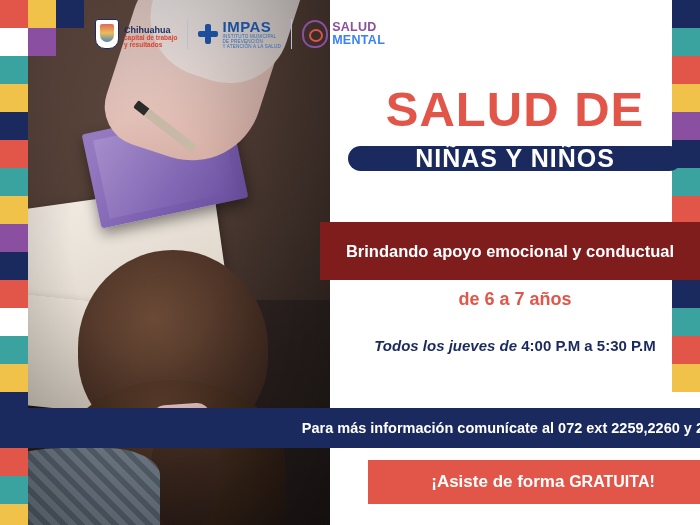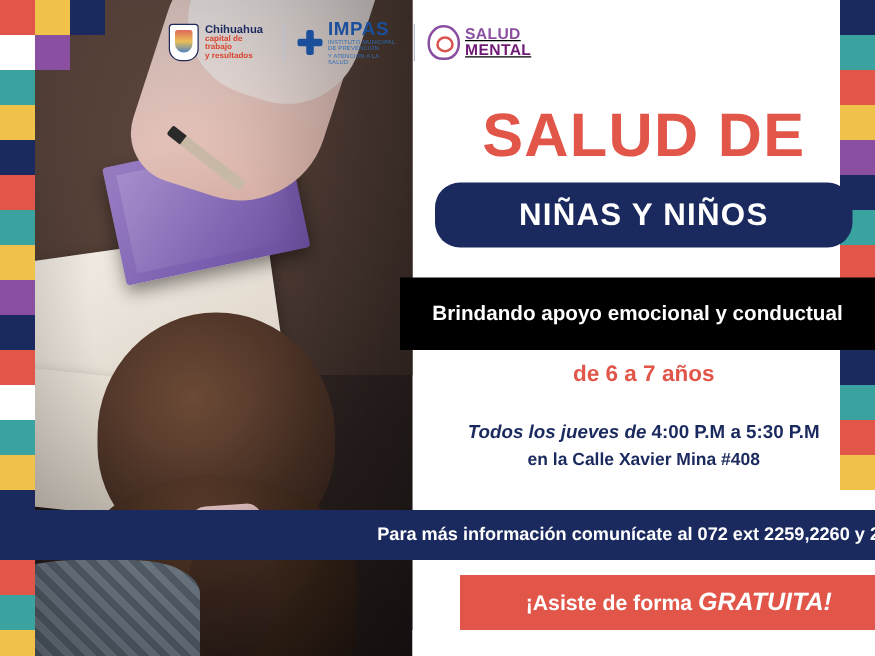--- a/index.html
+++ b/index.html
@@ -188,21 +188,20 @@
     width: 330px;
     height: 48px;
     display: flex;
     align-items: center;
     gap: 10px;
   }
   .logo-chih {
     display: flex;
     align-items: flex-end;
     gap: 5px;
-    margin-left: 40px;
   }
   .logo-chih .shield {
     width: 22px;
     height: 28px;
     background: #ffffff;
     border: 1px solid #1f2a5a;
     border-radius: 3px 3px 10px 10px;
     position: relative;
   }
   .logo-chih .shield:after {
@@ -265,21 +264,20 @@
   .logo-impas .txt .t2 {
     font-size: 4.6px;
     color: #2d6cb5;
     line-height: 1.15;
     letter-spacing: 0.2px;
   }
   .logo-salud {
     display: flex;
     align-items: center;
     gap: 4px;
-    text-decoration: underline;
   }
   .logo-salud .headico {
     width: 22px;
     height: 24px;
     border: 2px solid #8a4fa0;
     border-radius: 50% 50% 45% 45%;
     position: relative;
   }
   .logo-salud .headico:after {
     content: "";
@@ -292,21 +290,21 @@
   .logo-salud .txt .t1 {
     font-size: 12.5px;
     font-weight: bold;
     color: #8a4fa0;
     line-height: 1.05;
     letter-spacing: 0.3px;
   }
   .logo-salud .txt .t2 {
     font-size: 12.5px;
     font-weight: bold;
-    color: #701a75;
+    color: #3b82f6;
     line-height: 1.05;
     letter-spacing: 0.3px;
   }
 
   
   .title-main {
     position: absolute;
     left: 0;
     top: 85px;
     width: 370px;
@@ -315,41 +313,41 @@
     font-weight: bold;
     color: #e2564a;
     letter-spacing: 1px;
     line-height: 1;
   }
   .title-band {
     position: absolute;
     left: 18px;
     top: 146px;
     width: 334px;
-    height: 52px;
+    height: 25px;
     background: #1b2a5e;
     border-radius: 20px;
     display: flex;
     align-items: center;
     justify-content: center;
   }
   .title-band .t {
     color: #ffffff;
     font-size: 25px;
     font-weight: bold;
     letter-spacing: 1px;
   }
 
   .subtitle-band {
     position: absolute;
     left: -10px;
     top: 222px;
     width: 380px;
     height: 58px;
-    background: #000000;
+    background: #7f1d1d;
     display: flex;
     align-items: center;
     justify-content: center;
     text-align: center;
   }
   .subtitle-band .t {
     color: #ffffff;
     font-size: 16.5px;
     font-weight: bold;
     line-height: 1.25;
@@ -423,23 +421,22 @@
     display: flex;
     align-items: center;
     justify-content: center;
   }
   .free-band .t {
     color: #ffffff;
     font-size: 17px;
     font-weight: bold;
   }
   .free-band .t .big {
-    font-size: 20px;
-    font-weight: bold;
-    font-style: italic;
+    font-size: 16px;
+    font-weight: bold;
   }
 
   .bottom-white {
     position: absolute;
     left: 330px;
     top: 504px;
     width: 370px;
     height: 21px;
     background: #ffffff;
   }
@@ -556,21 +553,20 @@
     <div class="block-audience">
       <div>de 6 a 7 años</div>
     </div>
 
     <div class="block-when">
       <span class="it">Todos los jueves de</span>
       <span class="bd">4:00 P.M a 5:30 P.M</span>
     </div>
 
     <div class="block-place">
-      <div>en la Calle Xavier Mina #408</div>
     </div>
 
     <div class="info-band">
       <span class="t"><span>Para más información comunícate al </span><span>072 ext 2259,2260 y 2261</span></span>
     </div>
 
     <div class="free-band">
       <span class="t"><span>¡Asiste de forma </span><span class="big">GRATUITA!</span></span>
     </div>
 

